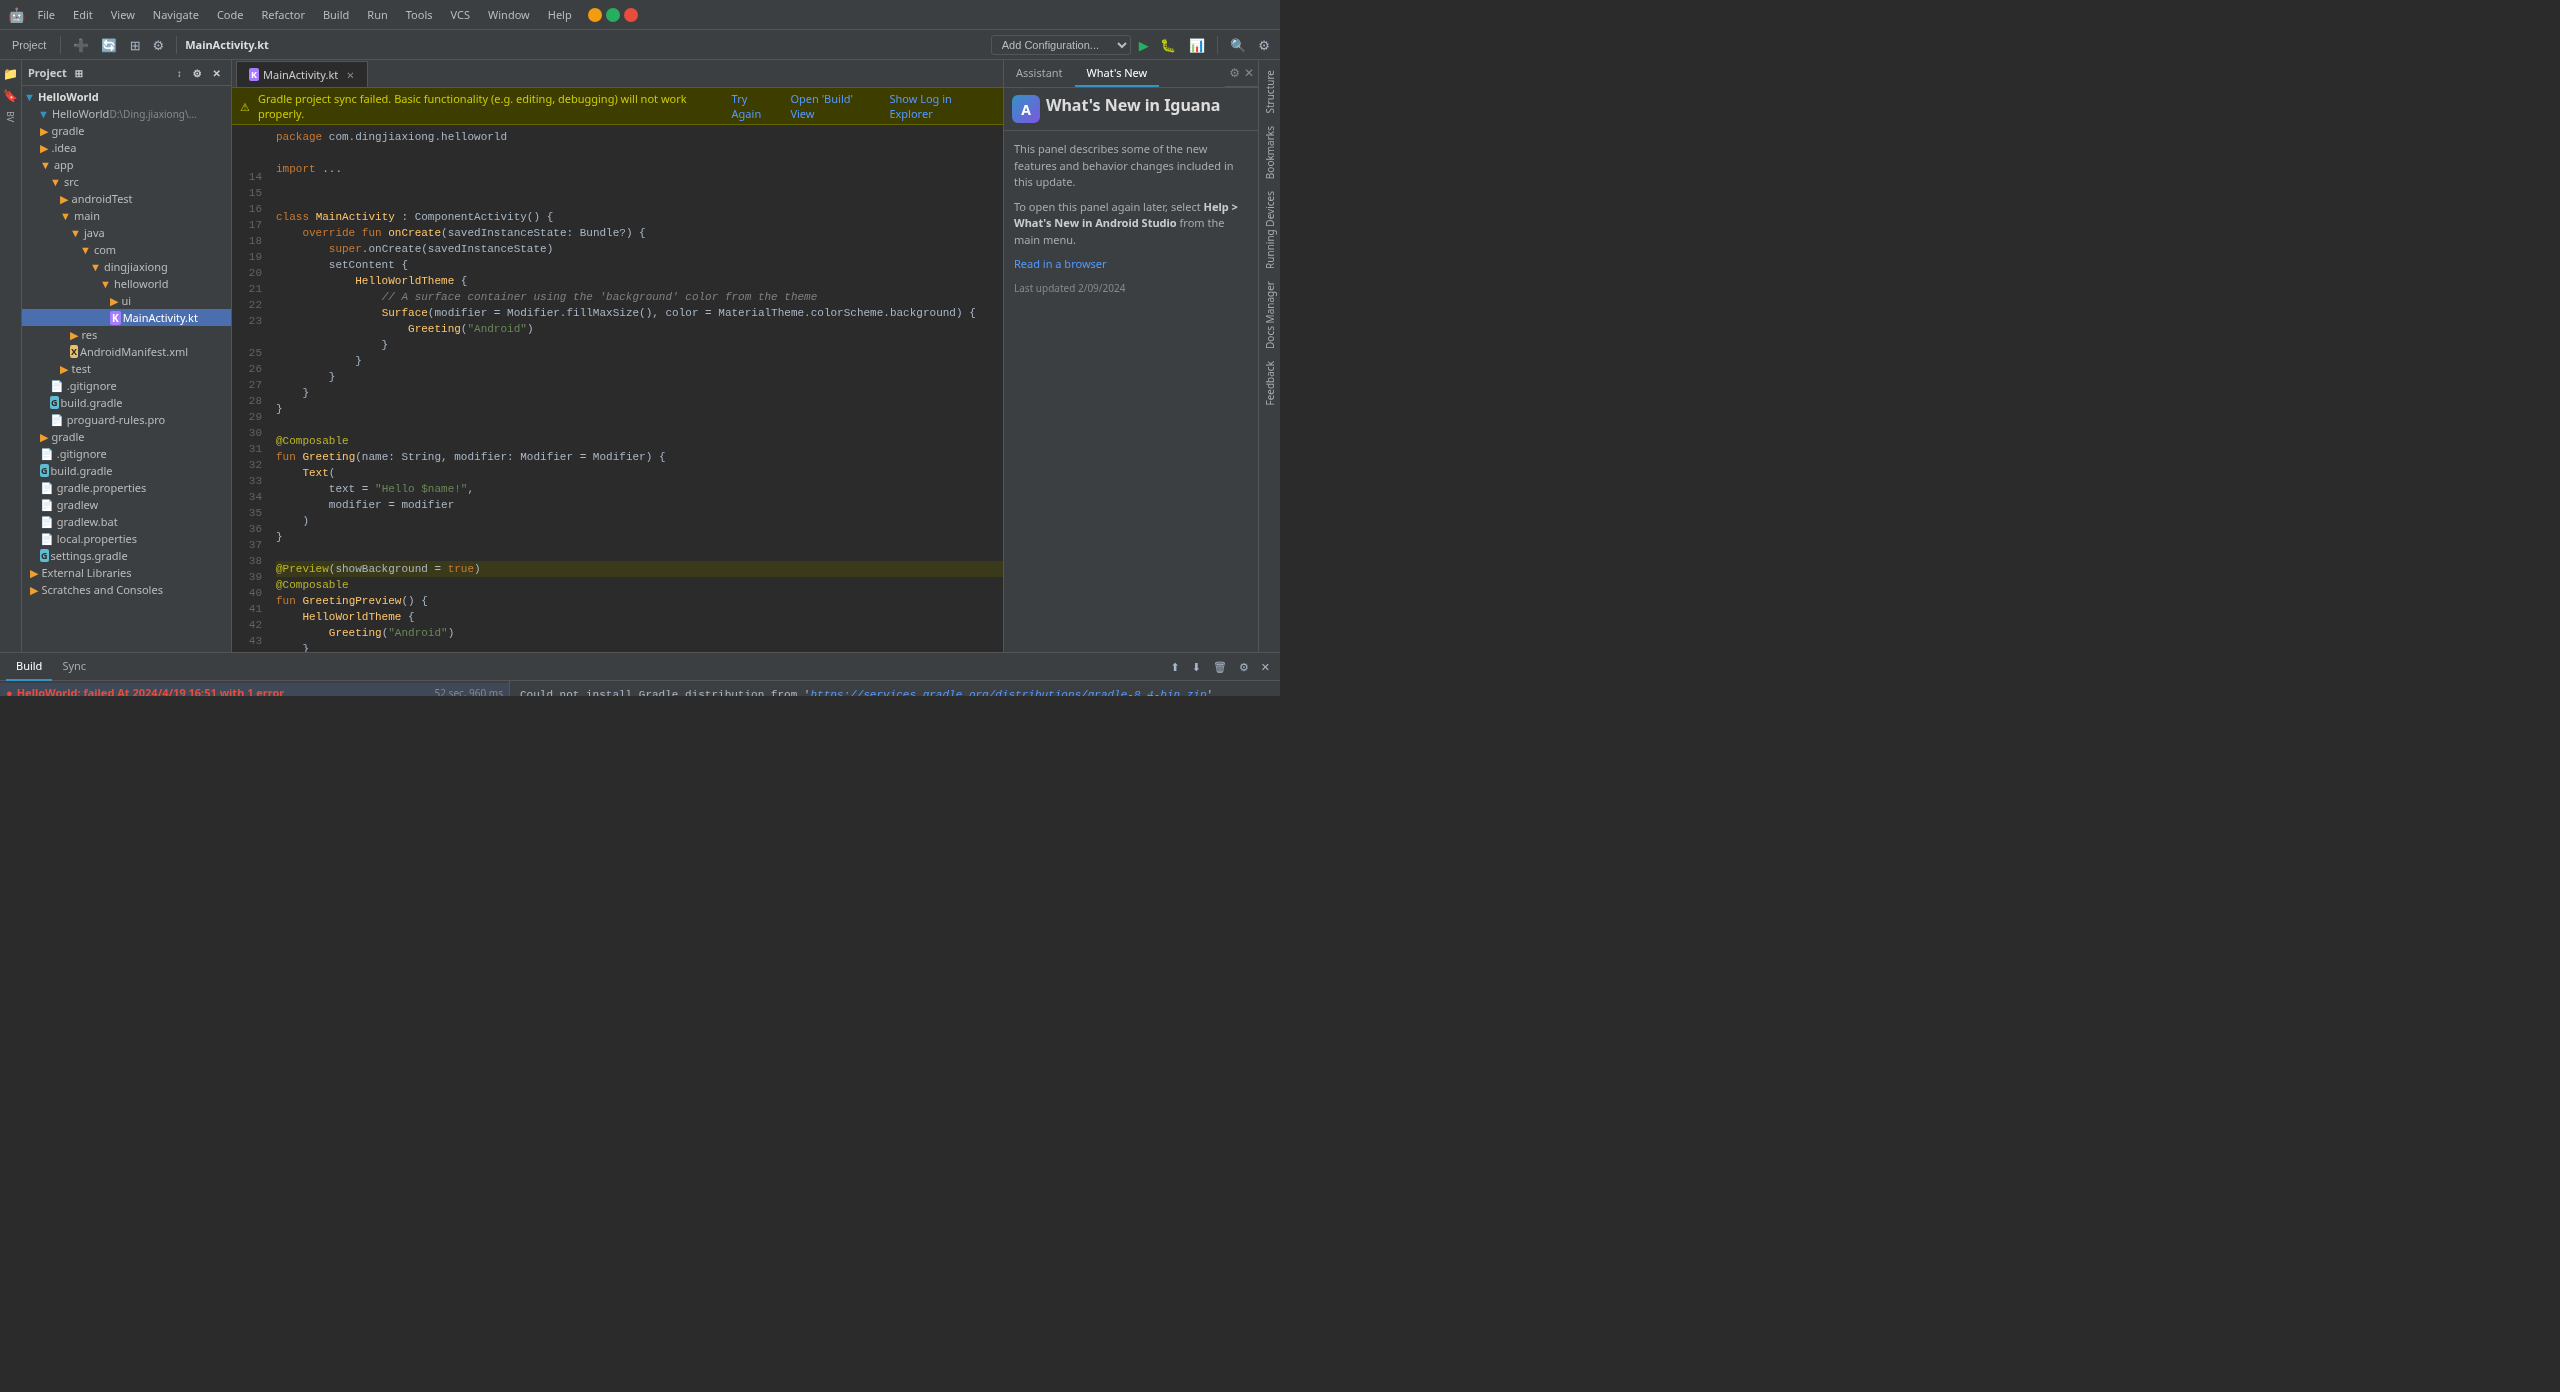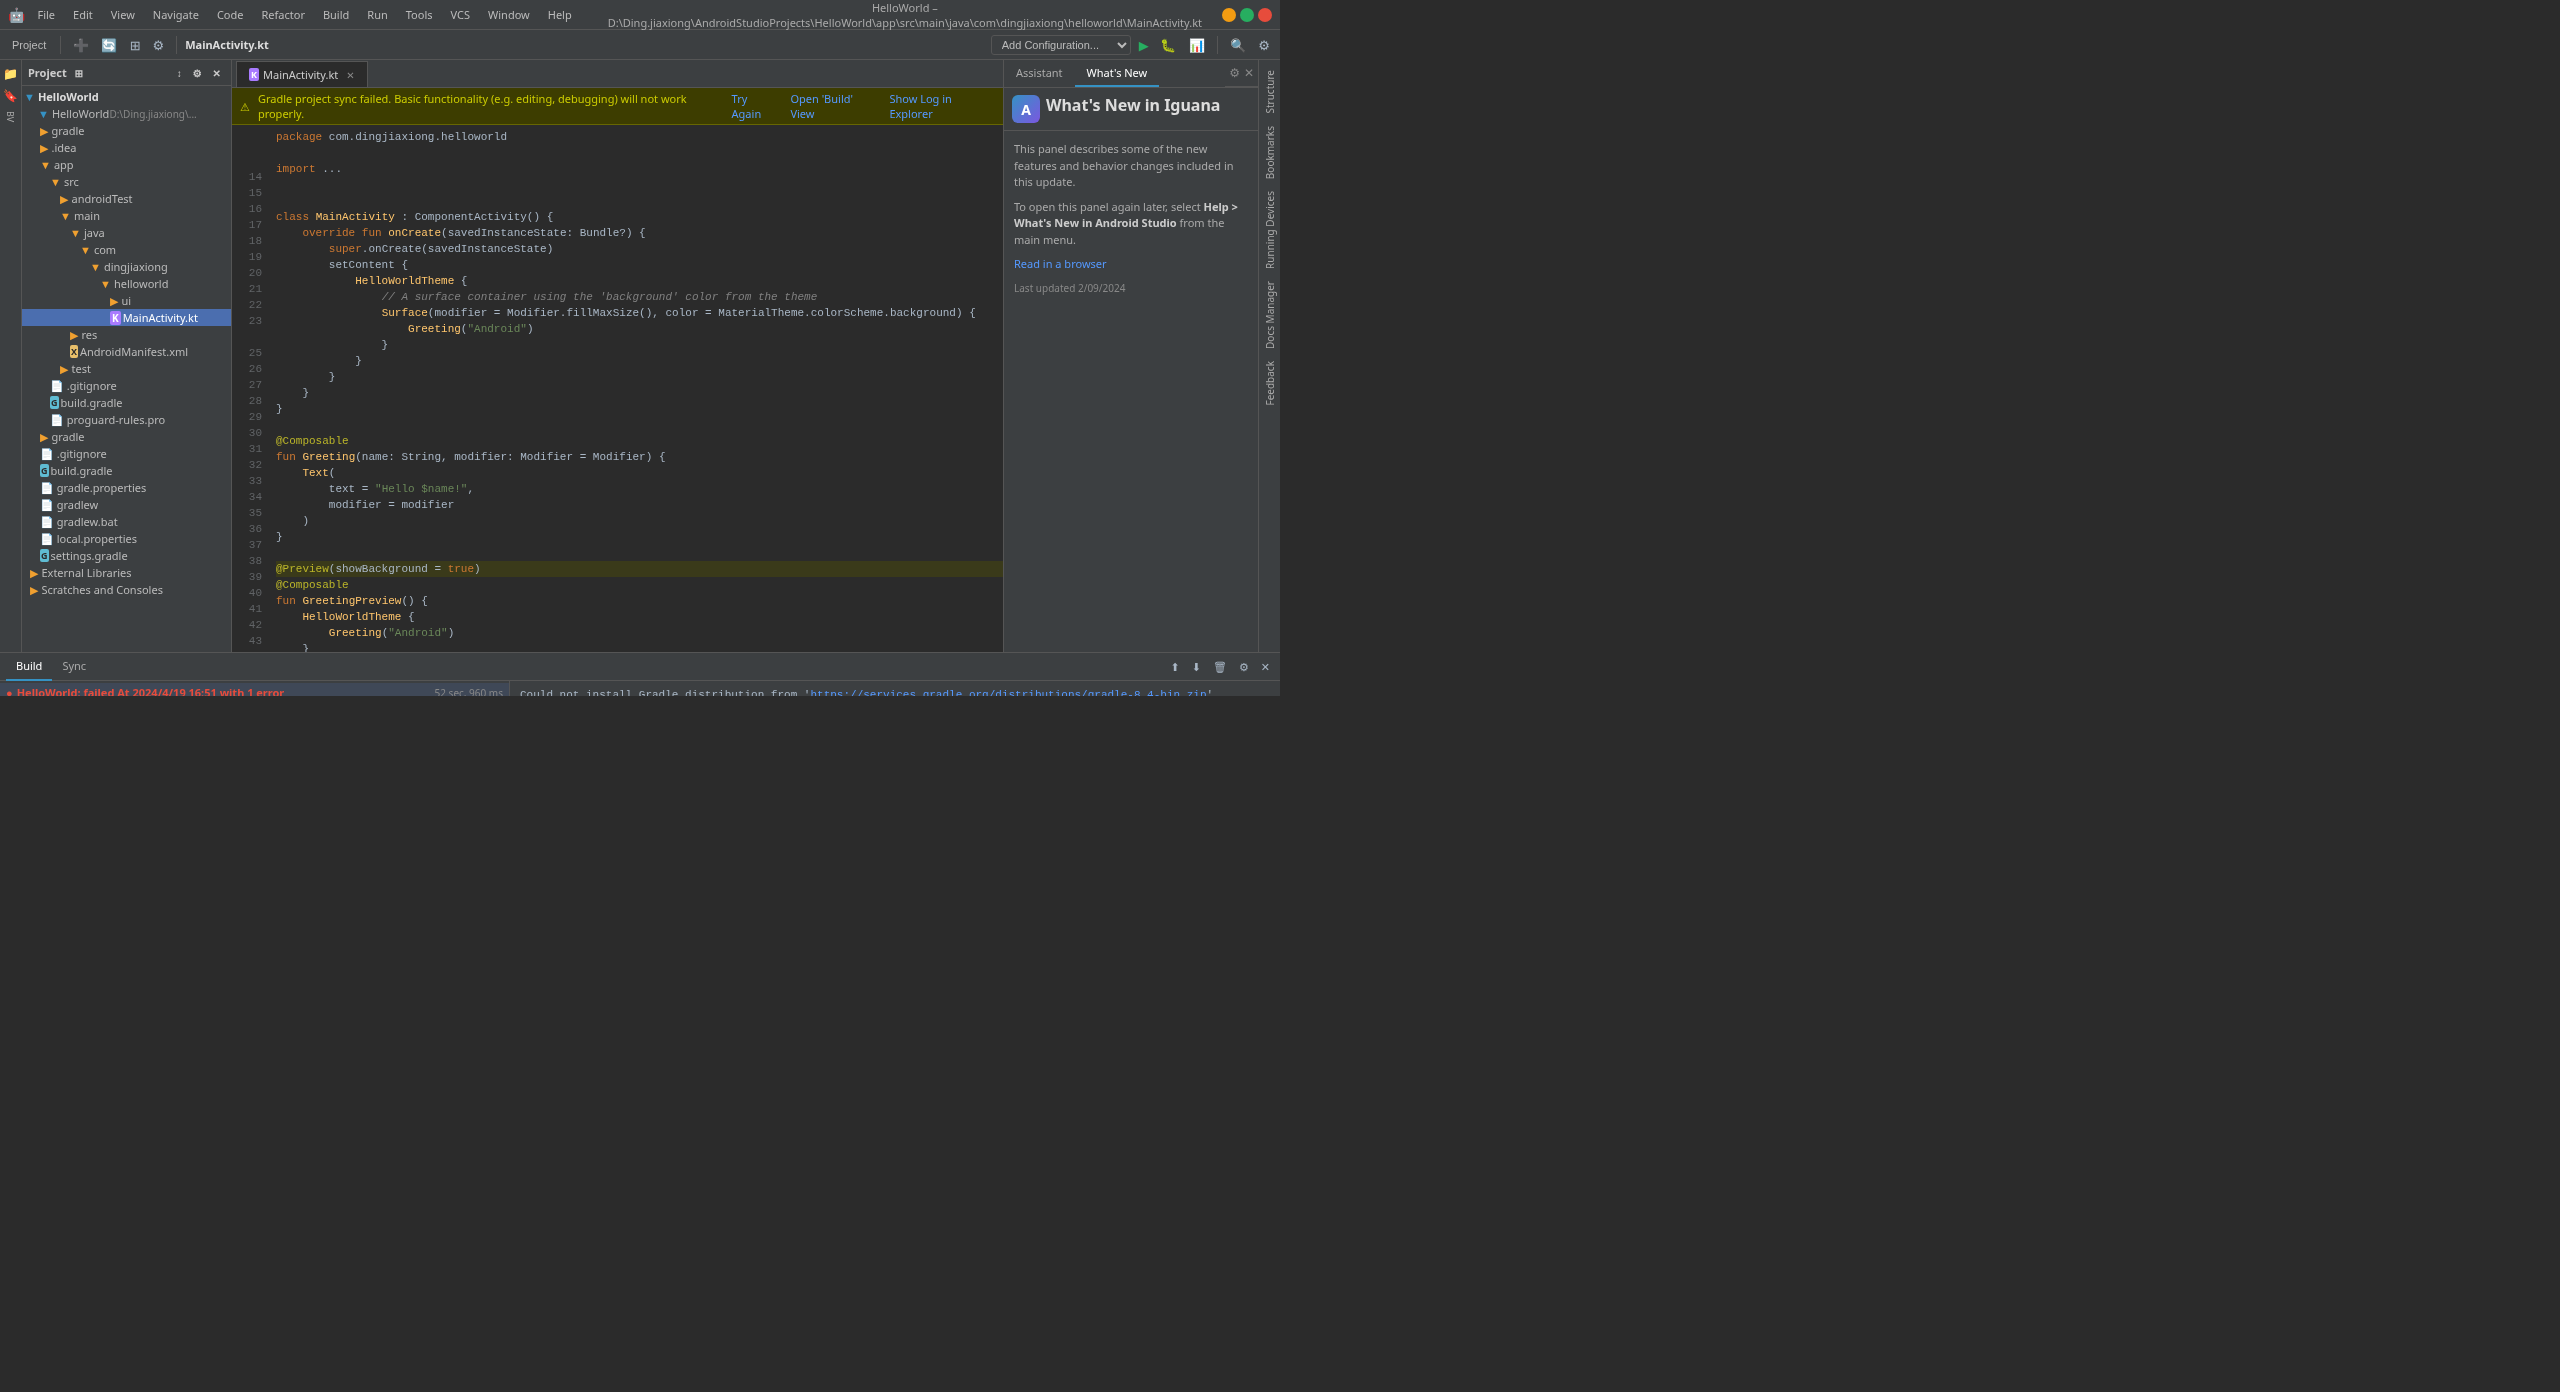--- a/index.html
+++ b/index.html
@@ -418,21 +418,21 @@
       flex: 1;
       padding: 6px 10px;
       overflow-y: auto;
       font-size: 11px;
       color: #a9b7c6;
       line-height: 1.5;
     }
     #bottom-right::-webkit-scrollbar { width: 6px; }
     #bottom-right::-webkit-scrollbar-track { background: #3c3f41; }
     #bottom-right::-webkit-scrollbar-thumb { background: #555; }
-    .error-msg-link { color: #5599ff; cursor: pointer; }
+    .error-msg-link { color: #5599ff; cursor: pointer; font-style: italic; }
 
     
     #bottom-tool-tabs {
       height: 22px;
       background: #2b2b2b;
       display: flex;
       align-items: center;
       border-top: 1px solid #555;
       padding: 0 4px;
       gap: 0;
@@ -495,21 +495,20 @@
     <span>Navigate</span>
     <span>Code</span>
     <span>Refactor</span>
     <span>Build</span>
     <span>Run</span>
     <span>Tools</span>
     <span>VCS</span>
     <span>Window</span>
     <span>Help</span>
   </div>
-  <div class="path-info">HelloWorld – D:\Ding.jiaxiong\AndroidStudioProjects\HelloWorld\app\src\main\java\com\dingjiaxiong\helloworld\MainActivity.kt</div>
   <div class="win-controls">
     <span class="win-btn min"></span>
     <span class="win-btn max"></span>
     <span class="win-btn close"></span>
   </div>
 </div>
 
 <div id="toolbar2">
   <button class="tb-btn">Project</button>
   <div class="tb-separator"></div>

